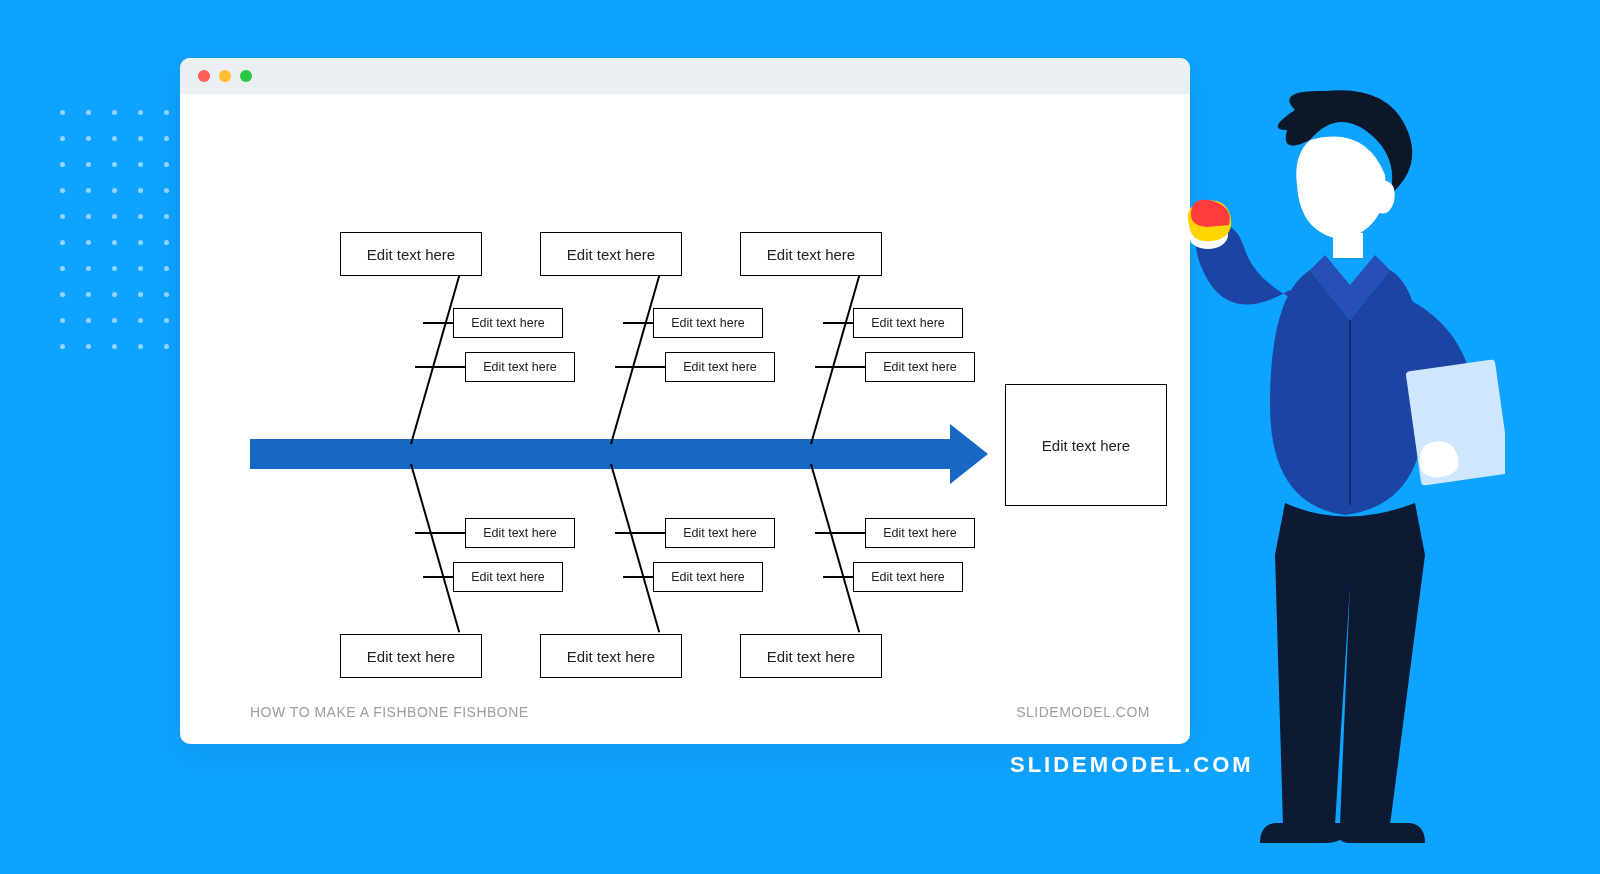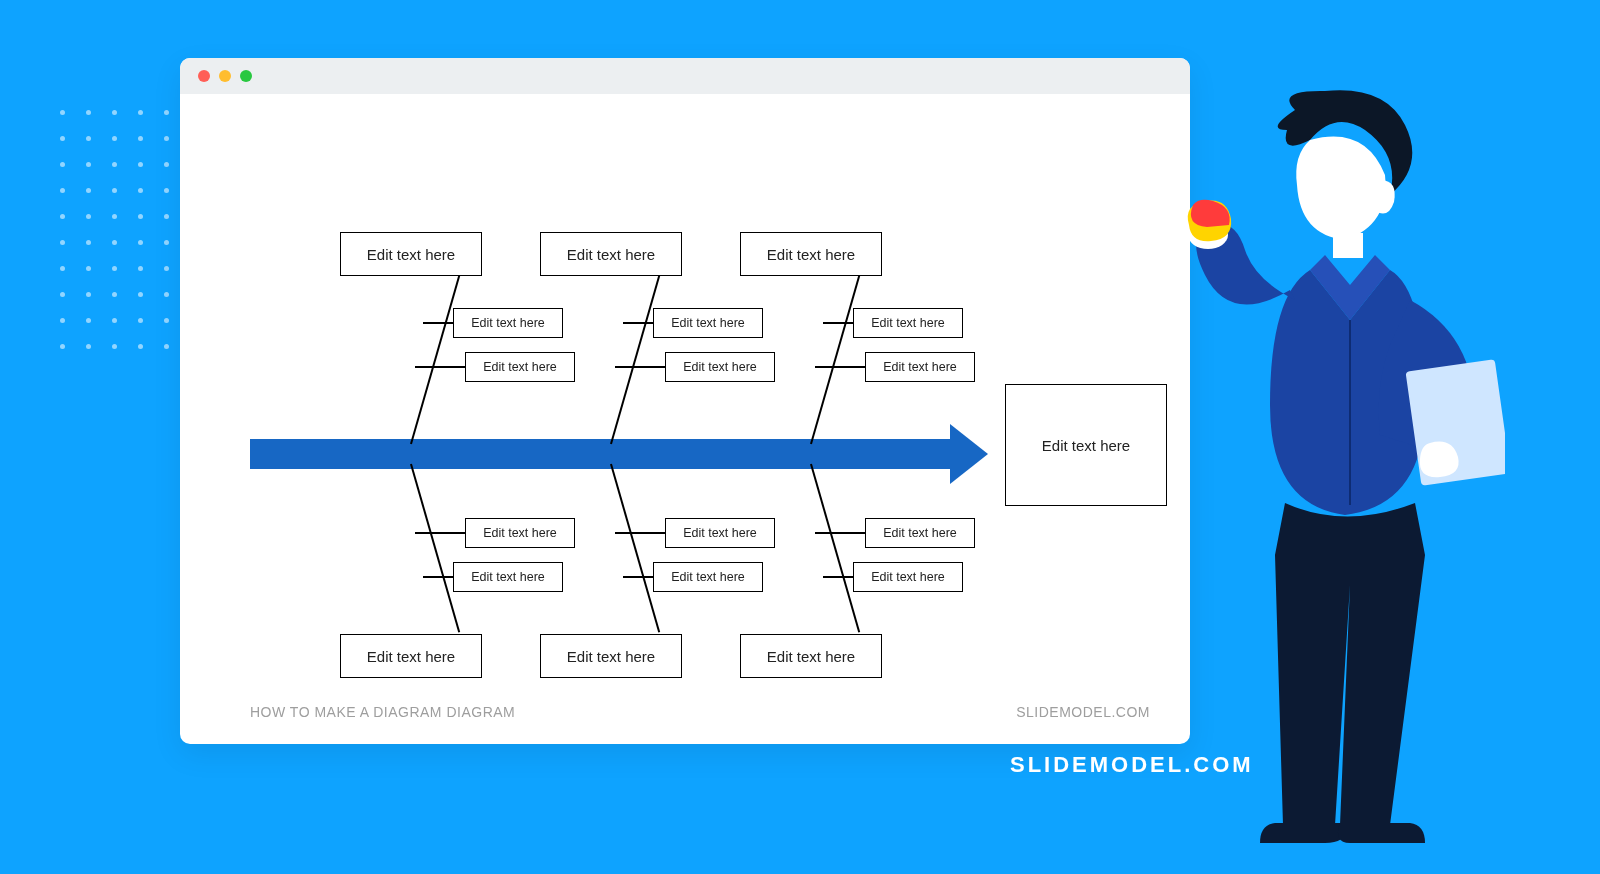--- a/index.html
+++ b/index.html
@@ -181,21 +181,21 @@
         <div class="tick" style="left:373px;top:362px;width:30px;"></div>
         <div class="cause" style="left:403px;top:348px;">Edit text here</div>
 
         <div class="tick" style="left:565px;top:318px;width:50px;"></div>
         <div class="cause" style="left:615px;top:304px;">Edit text here</div>
         <div class="tick" style="left:573px;top:362px;width:30px;"></div>
         <div class="cause" style="left:603px;top:348px;">Edit text here</div>
 
       </div>
 
-      <div class="footer-left">HOW TO MAKE A DIAGRAM DIAGRAM</div>
+      <div class="footer-left">HOW TO MAKE A FISHBONE FISHBONE</div>
       <div class="footer-right">SLIDEMODEL.COM</div>
     </div>
   </div>
 
   <div class="brand-badge">SLIDEMODEL.COM</div>
 
   <div class="person">
     <svg viewBox="0 0 330 760" width="330" height="760">
 
       <path d="M120 25 Q100 5 150 6 Q210 0 230 40 Q250 80 215 110 Q225 70 190 45 Q160 25 135 55 Q105 70 112 45 Q90 45 120 25 Z" fill="#0c1727"></path>

